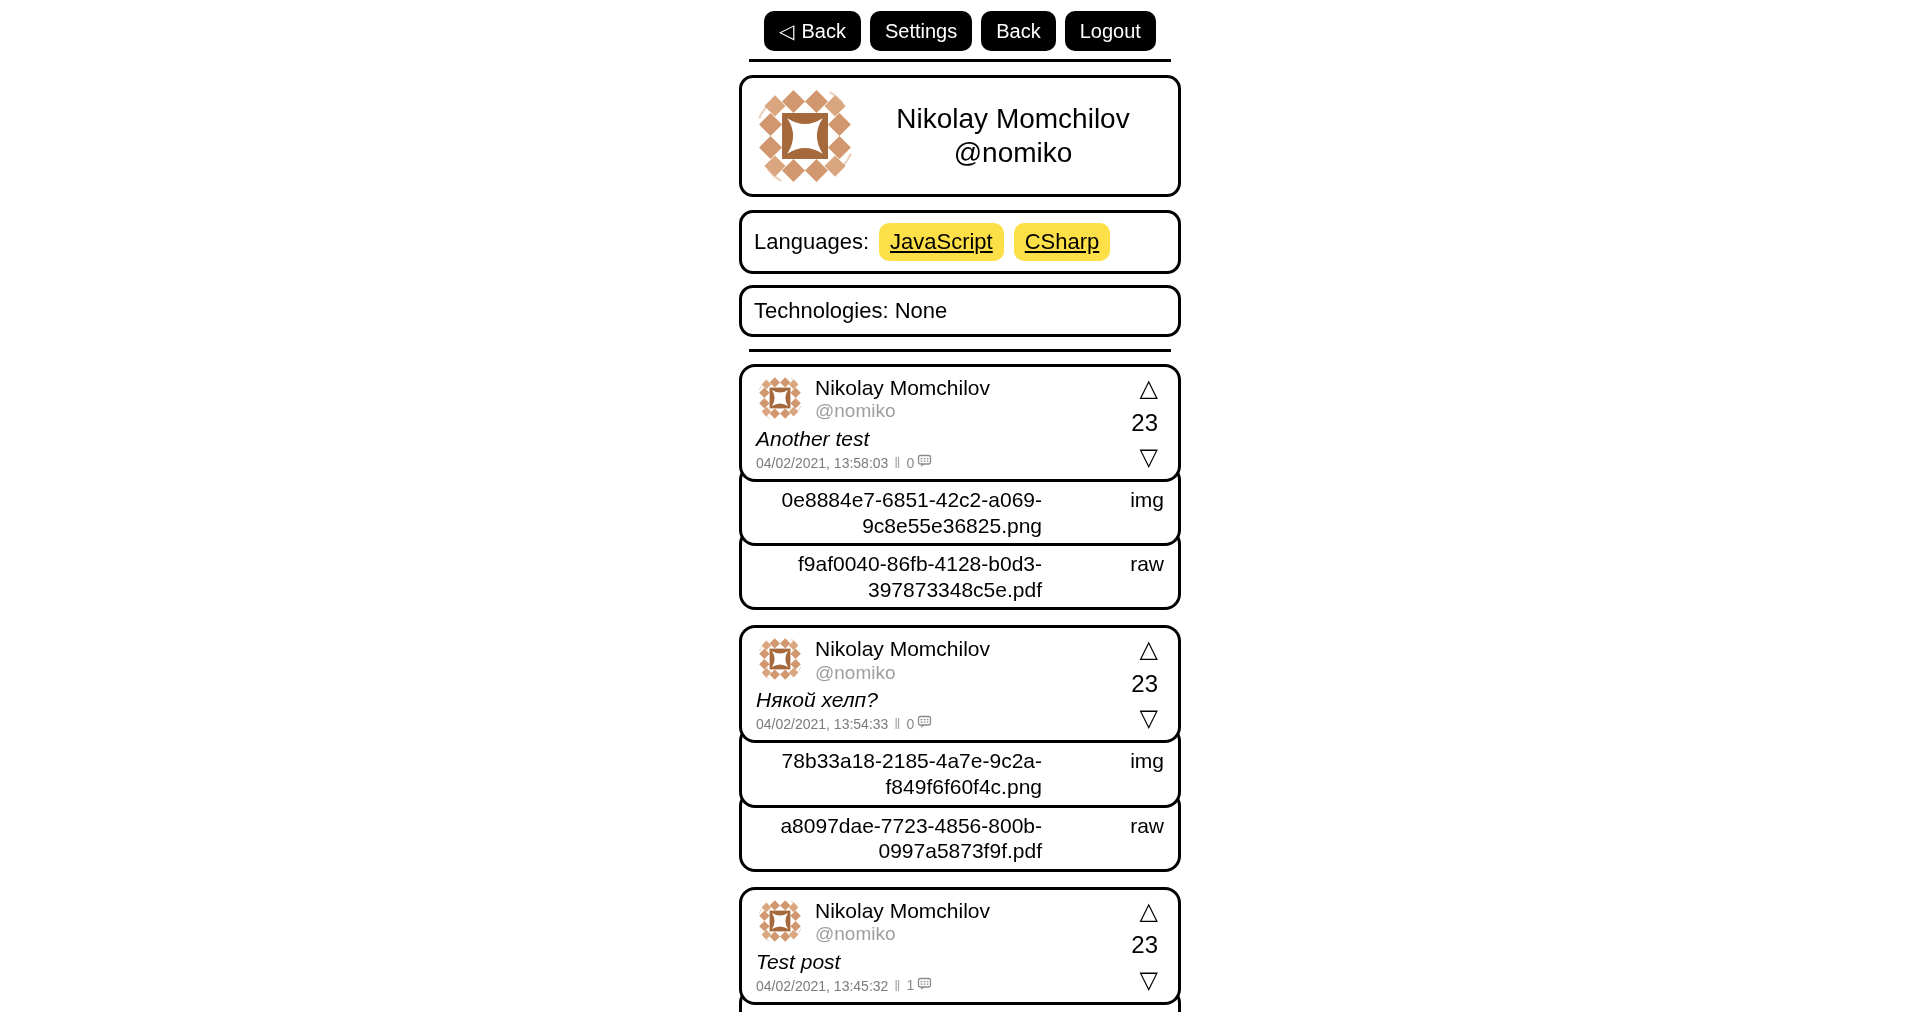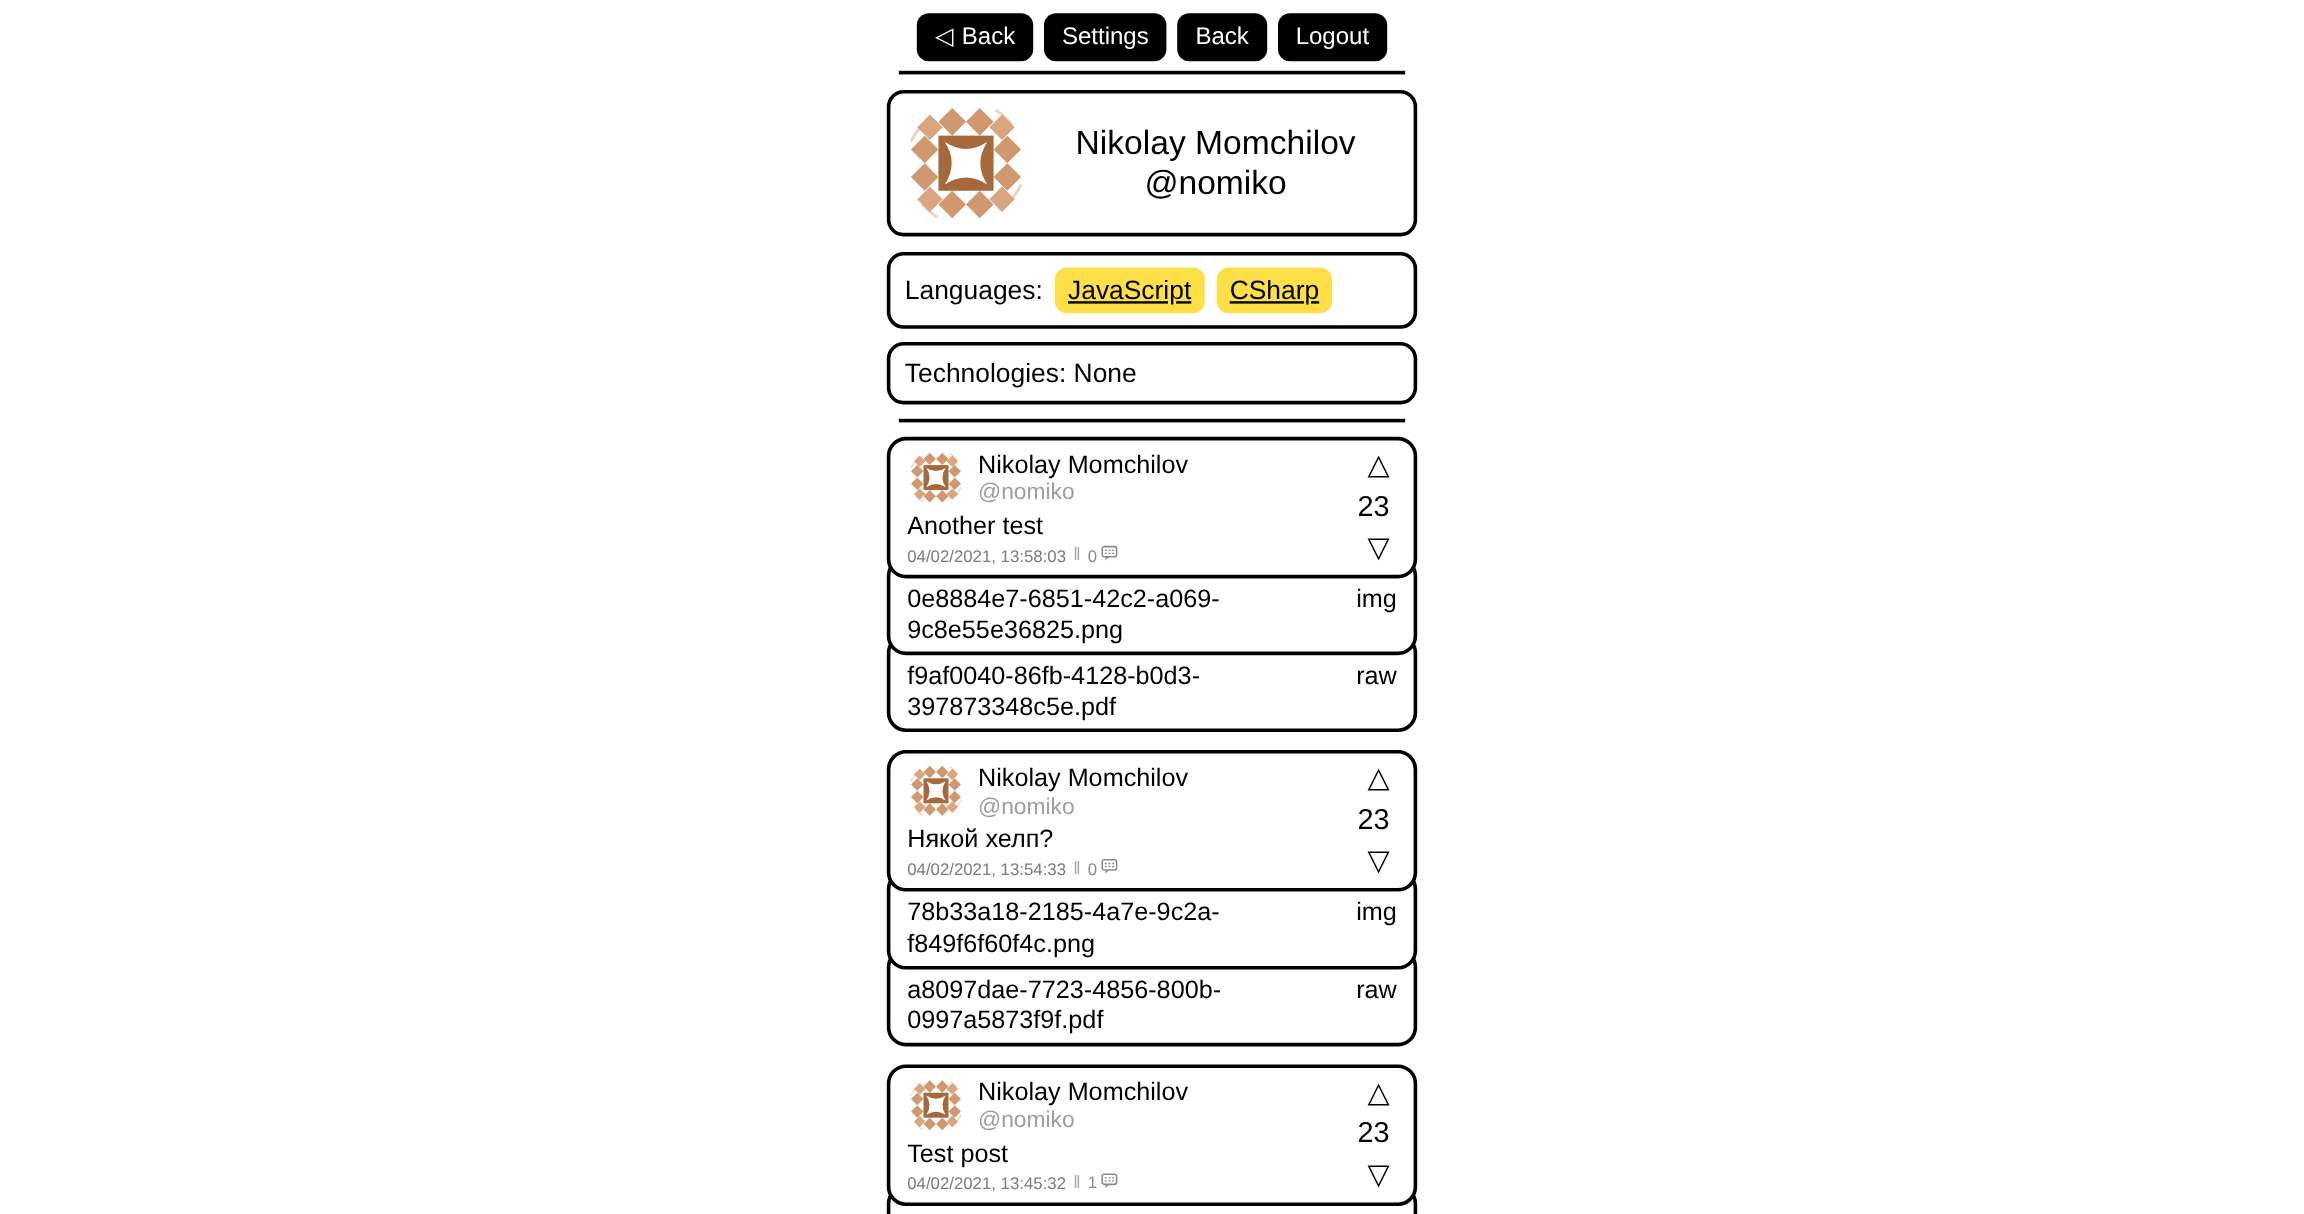--- a/index.html
+++ b/index.html
@@ -37,40 +37,40 @@
   .post-group { margin-bottom: 15px; }
   .post-card {
     border: 3px solid #000; border-radius: 16px; background: #fff;
     padding: 7px 14px 8px; display: flex; position: relative; z-index: 3;
   }
   .post-main { flex: 1; min-width: 0; }
   .post-header { display: flex; gap: 11px; align-items: flex-start; }
   .avatar-sm { width: 48px; height: 48px; flex: 0 0 48px; }
   .post-author { font-size: 21px; color: #000; line-height: 1.15; padding-top: 2px; }
   .post-username { font-size: 19px; color: #9e9e9e; line-height: 1.15; }
-  .post-title { font-size: 21px; margin: 5px 0 3px; }
+  .post-title { font-size: 21px; margin: 5px 0 3px; font-style: italic; }
   .post-meta { display: flex; align-items: flex-end; gap: 6px; font-size: 14px; color: #7b7b7b; }
   .meta-sep { color: #a8a8a8; font-size: 15px; }
   .comment-wrap { display: inline-flex; align-items: center; gap: 3px; color: #8a8a8a; }
   .vote-col {
     display: flex; flex-direction: column; justify-content: space-between;
     align-items: flex-end; align-self: stretch; padding: 2px 6px 2px 4px;
     font-size: 24px; min-height: 96px;
   }
   .vote-glyph { cursor: pointer; line-height: 1; }
   .vote-count { line-height: 1; }
 
   
   .attachment {
     border: 3px solid #000; border-radius: 16px; background: #fff;
     margin-top: -18px; padding: 20px 14px 5px; position: relative; z-index: 2;
     display: flex; gap: 12px; font-size: 21px; line-height: 1.22;
   }
   .attachment + .attachment { z-index: 1; gap: 34px; }
-  .att-name { max-width: 286px; overflow-wrap: break-word; }
+  .att-name { max-width: 286px; overflow-wrap: break-word; text-align: right; }
   .att-type { margin-left: auto; align-self: flex-start; }
 </style>
 </head>
 <body>
 
 <div class="page">
 
   <nav class="toolbar">
     <button class="btn">
       <span>◁</span>

